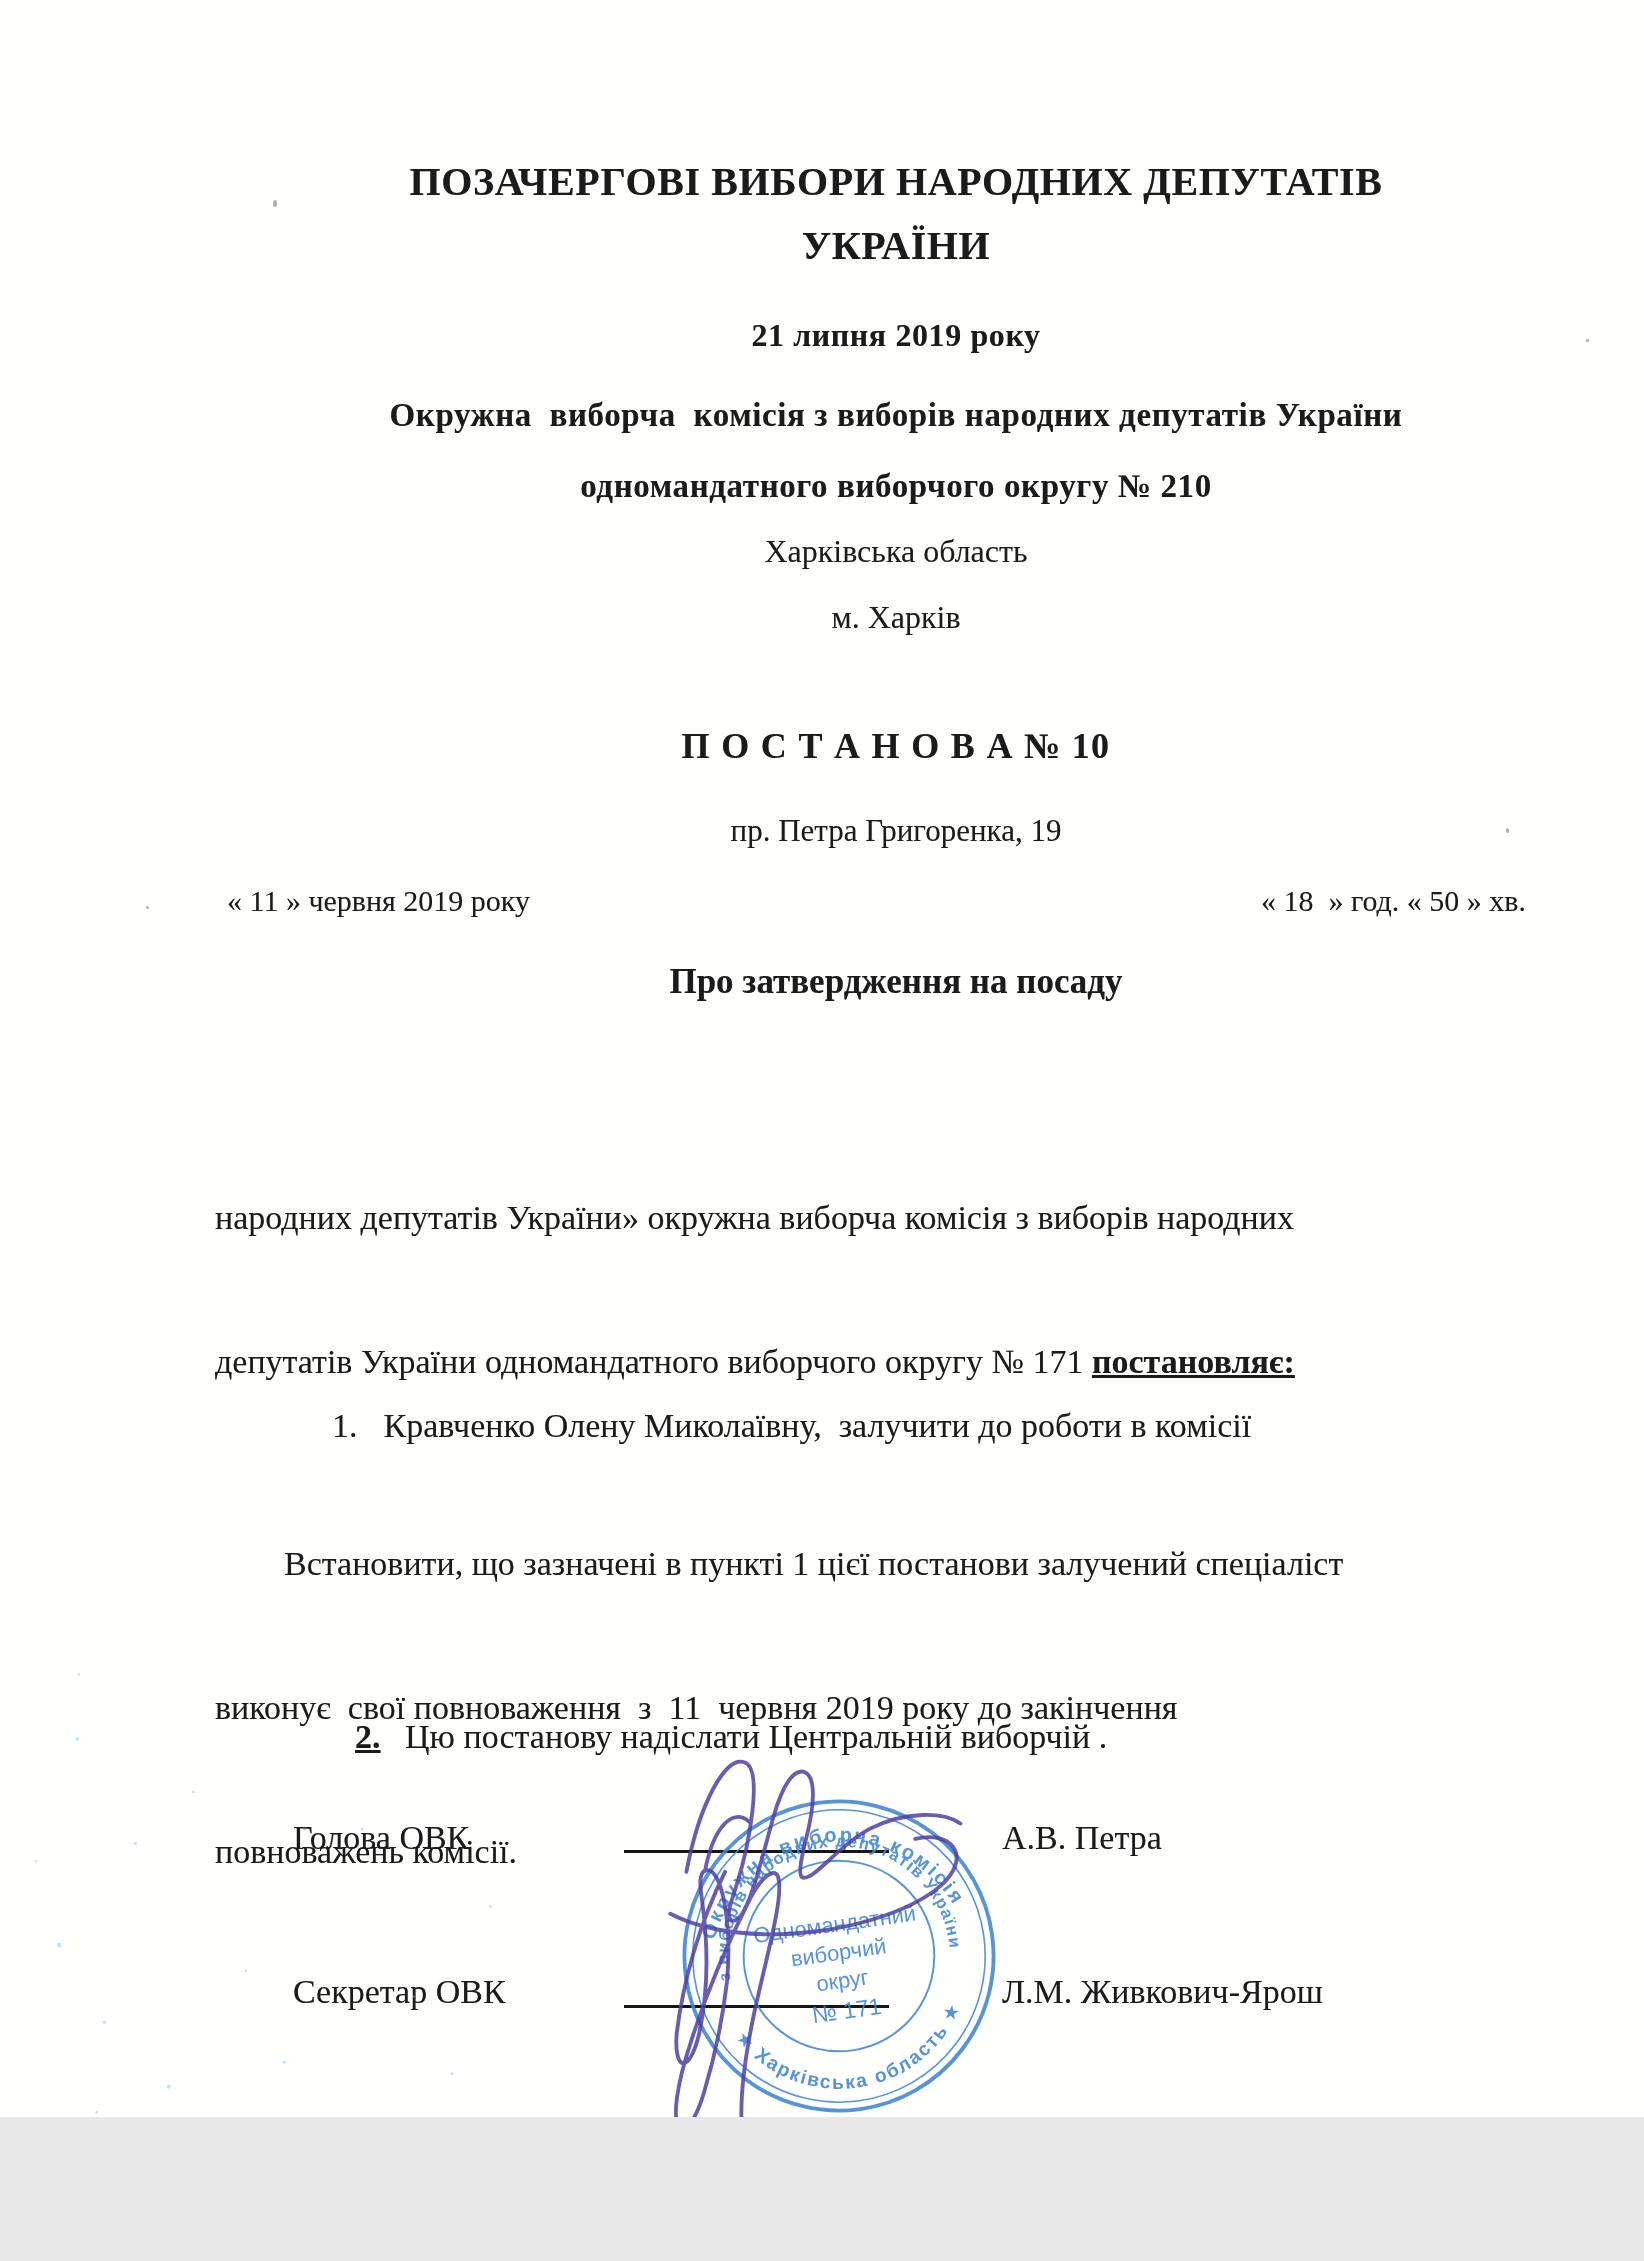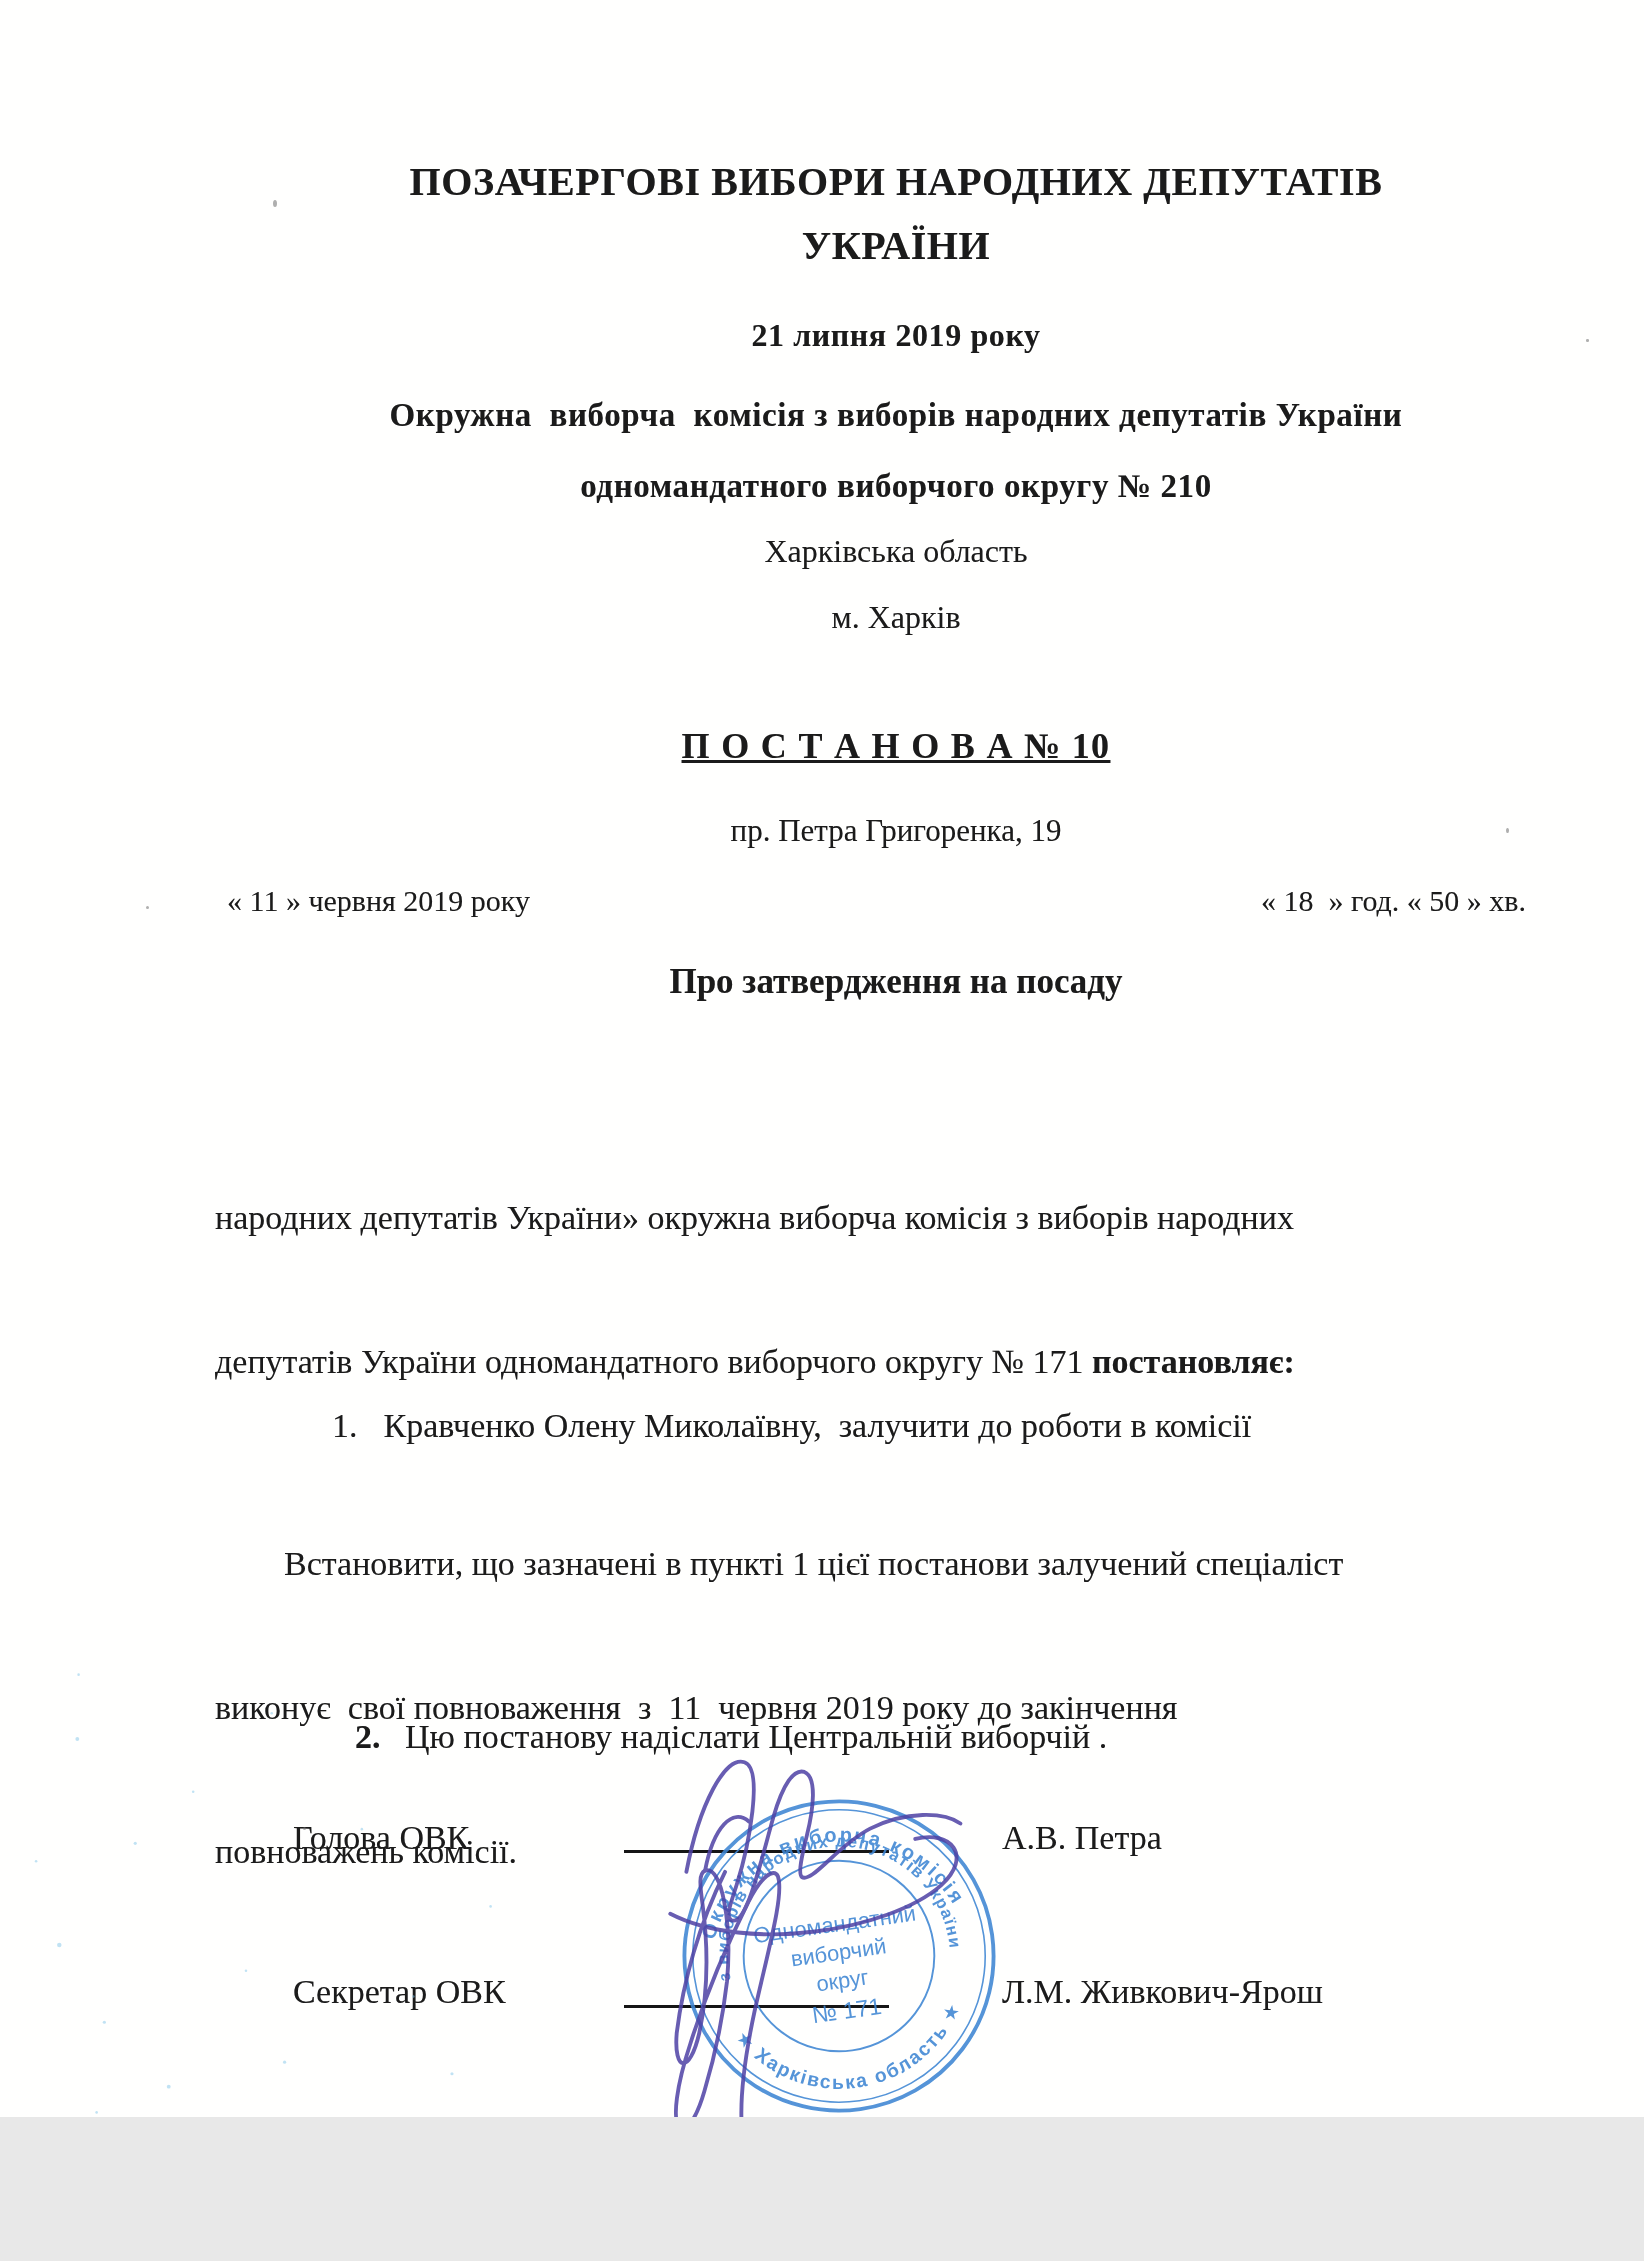--- a/index.html
+++ b/index.html
@@ -7,25 +7,25 @@
     position:relative;
     width:1644px;height:2117px;
     margin:0 auto;
     background:#fffffe;
     overflow:hidden;
     font-family:"Liberation Serif","DejaVu Serif",serif;
     color:#1b1b1b;
   }
   .t{position:absolute;white-space:pre-wrap;text-shadow:0 0 0.6px rgba(40,40,40,.35);}
   .center{left:148px;width:1496px;text-align:center;}
-  .b{font-weight:bold;}
+  .b{font-weight:bold;text-decoration:underline;}
   .title{font-size:40px;font-weight:bold;letter-spacing:0.6px;}
   .h-bold{font-size:33px;font-weight:bold;letter-spacing:0.6px;}
   .h-reg{font-size:32px;}
-  .resolution{font-size:36px;font-weight:bold;letter-spacing:1.3px;text-decoration:underline;}
+  .resolution{font-size:36px;font-weight:bold;letter-spacing:1.3px;}
   .address{font-size:31px;}
   .daterow{font-size:30px;}
   .subject{font-size:35px;font-weight:bold;}
   .body-par{font-size:34px;line-height:48px;}
   .body-line{white-space:pre-wrap;}
   .sig{font-size:34px;}
   .sigline{position:absolute;height:2.6px;background:#161616;}
   .speck{position:absolute;background:#6d6d6d;border-radius:50%;opacity:.55;}
   .stamp-svg{position:absolute;opacity:.88;transform:rotate(-8deg);}
   .stamp-ring-text{font-family:"Liberation Sans","DejaVu Sans",sans-serif;font-weight:bold;}

